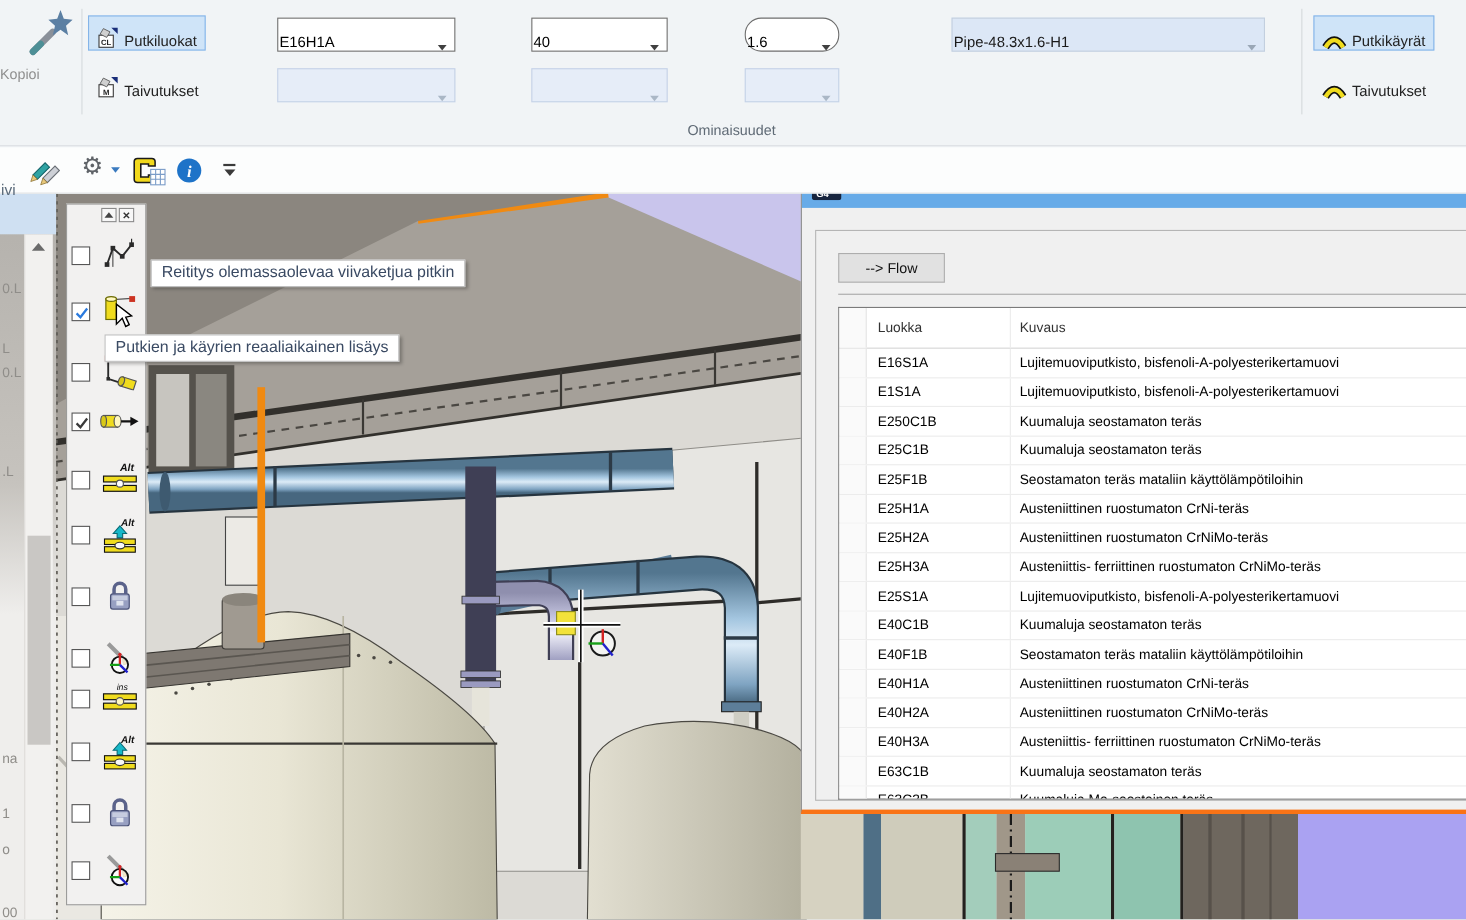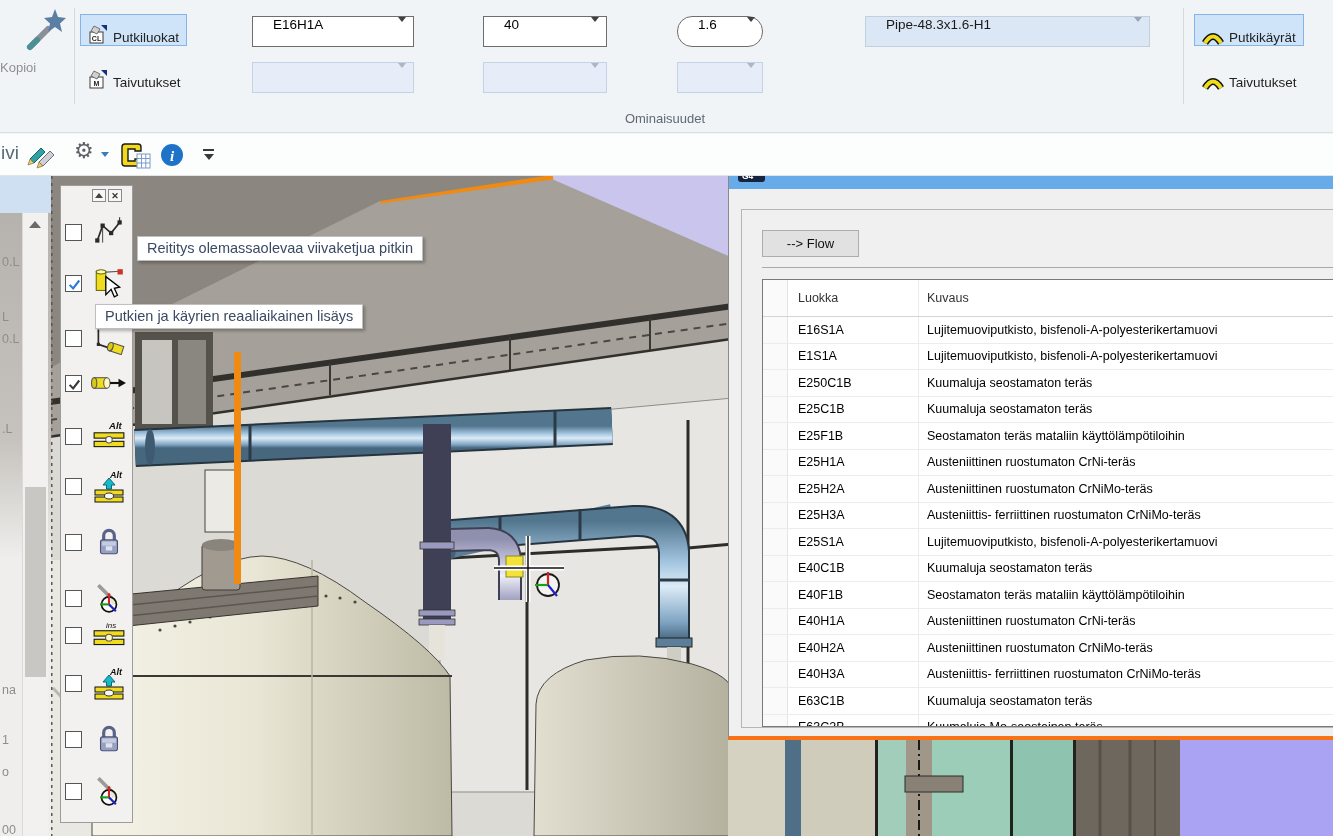--- a/index.html
+++ b/index.html
@@ -6,31 +6,31 @@
   html,body { width:1333px; height:836px; overflow:hidden; }
   body { position:relative; font-family:"Liberation Sans", sans-serif; background:#f1f4f6; }
 
   
   .ribbon { position:absolute; left:0; top:0; width:1333px; height:133px; background:#f1f4f6; border-bottom:1px solid #dadee1; z-index:10; }
   .kopioi-label { position:absolute; left:0; top:60px; width:74px; text-align:left; font-size:13px; color:#8f8f8f; }
   .wand-wrap { position:absolute; left:22px; top:5px; width:46px; height:48px; }
   .vsep { position:absolute; top:8px; width:1px; height:96px; background:#d5d9dc; }
   .ribbon-btn { position:absolute; height:32px; display:flex; align-items:flex-end; gap:5px; padding:0 7px; font-size:13.5px; color:#222; border:1px solid transparent; cursor:default; }
   .ribbon-btn.selected { background:#cfe4f8; border-color:#84b4e8; }
-  .combo { position:absolute; height:31px; background:#fff; border:1px solid #6e6e6e; display:flex; align-items:flex-start; font-size:13.5px; color:#000; padding-left:20px; }
+  .combo { position:absolute; height:31px; background:#fff; border:1px solid #6e6e6e; display:flex; align-items:flex-end; font-size:13.5px; color:#000; padding-left:1px; }
   .combo .arrow { margin-left:auto; margin-right:7px; width:0; height:0; border-left:4.5px solid transparent; border-right:4.5px solid transparent; border-top:5px solid #404040; }
   .combo.softblue { background:#dce7f6; border-color:#c3cfdf; color:#1a1a1a; }
   .combo.softblue .arrow { border-top-color:#9aa7b6; }
   .combo.disabled { background:#e6edf8; border-color:#c5d2e6; }
   .combo.disabled .arrow { border-top-color:#aab7c6; }
   .group-label { position:absolute; left:560px; top:111px; width:210px; text-align:center; font-size:13px; color:#5f6a75; }
 
   
   .toolbar2 { position:absolute; left:0; top:134px; width:1333px; height:42px; background:#fcfdfd; border-bottom:1px solid #e2e4e6; z-index:9; }
-  .tb2-label { position:absolute; left:1px; top:8px; font-size:19px; color:#5a6a7a; }
+  .tb2-label { position:absolute; left:1px; top:30px; font-size:14px; color:#5a6a7a; }
   .tb2-icon { position:absolute; top:7px; }
   .gear-glyph { font-size:22px; color:#5f6368; line-height:26px; }
   .dd-tri { position:absolute; width:0; height:0; border-left:4px solid transparent; border-right:4px solid transparent; border-top:5px solid #3a7abf; }
   .chev-custom { position:absolute; left:202px; top:15px; width:13px; }
   .chev-custom .bar { width:11px; height:2px; background:#3a3a3a; margin:0 auto 3px; }
   .chev-custom .tri { width:0; height:0; margin:0 auto; border-left:5px solid transparent; border-right:5px solid transparent; border-top:6px solid #3a3a3a; }
 
   
   .scene { position:absolute; left:0; top:176px; width:1333px; height:660px; z-index:1; }
 

